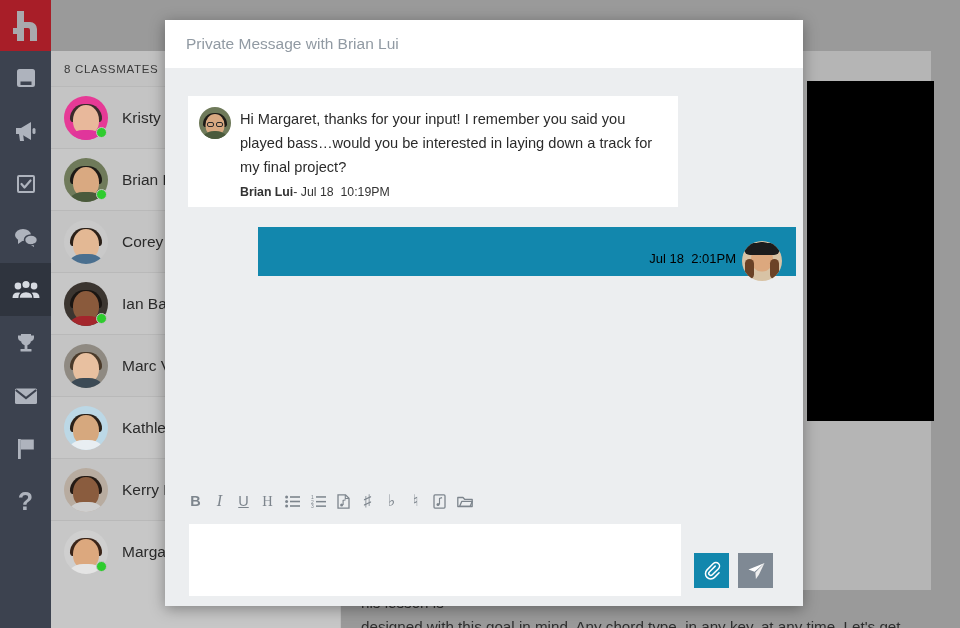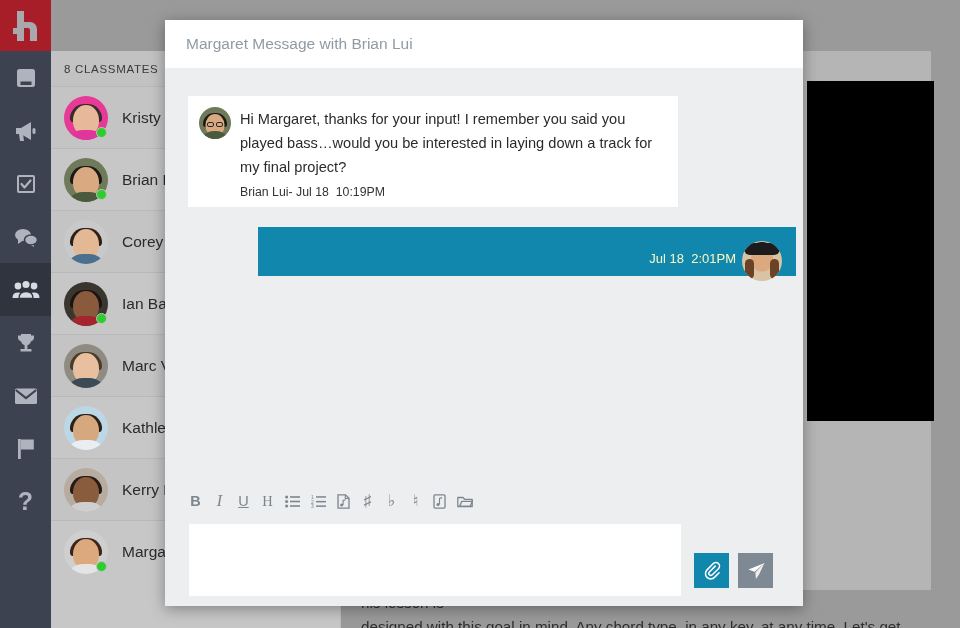--- a/index.html
+++ b/index.html
@@ -120,33 +120,33 @@
   .msg-in {
     position: relative; background: #ffffff; width: 490px;
     padding: 11px 14px 8px 52px; margin-top: 4px;
   }
   .msg-in .m-avatar {
     position: absolute; left: 11px; top: 11px; width: 32px; height: 32px;
     border-radius: 50%; overflow: hidden; background: #6f7a5a;
   }
   .msg-text { font-size: 14.6px; line-height: 24px; color: #2b2b2b; }
   .msg-meta { font-size: 12.3px; color: #333; margin-top: 6px; }
-  .msg-meta b { font-weight: normal; text-align: right; }
+  .msg-meta b { font-weight: bold; text-align: right; }
 
   .msg-out {
     position: relative; width: 538px; margin-left: 70px; margin-top: 20px;
     padding: 14px 60px 10px 16px;
   }
   .msg-out .m-avatar {
     position: absolute; right: 14px; top: 14px; width: 40px; height: 40px;
     border-radius: 50%; overflow: hidden; background: #d8c3a5;
   }
   .msg-out .msg-text { color: #ffffff; }
   .msg-out .msg-meta {
-    color: #fef9c3; text-align: right; margin-top: 10px; font-size: 13px;
+    color: #000000; text-align: right; margin-top: 10px; font-size: 13px;
     padding-right: 0;
   }
 
   
   .composer { position: absolute; left: 0; right: 0; bottom: 0; height: 120px; }
   .format-bar {
     display: flex; align-items: center; gap: 11px;
     padding: 0 0 0 24px; height: 30px; color: #8a939b;
   }
   .format-bar .fb {
@@ -360,21 +360,21 @@
               <div>his lesson is</div>
               <div>designed with this goal in mind. Any chord type, in any key, at any time. Let's get going!</div>
             </div>
         </div>
       </div>
     </div>
   </div>
 
   <div class="modal">
     <div class="modal-header">
-      <span class="modal-title">Margaret Message with Brian Lui</span>
+      <span class="modal-title">Private Message with Brian Lui</span>
     </div>
 
     <div class="modal-body">
 
       <div class="msg-in">
         <div class="m-avatar">
           <div style="position:absolute;left:50%;top:18%;transform:translateX(-50%);width:24px;height:14px;border-radius:12px 12px 3px 3px;background:#1d1a16;"></div>
           <div style="position:absolute;left:50%;top:55%;transform:translate(-50%,-50%);width:19px;height:22px;border-radius:50% 50% 45% 45%;background:#d9a981;"></div>
           <div style="position:absolute;left:50%;bottom:-6px;transform:translateX(-50%);width:30px;height:14px;border-radius:15px 15px 0 0;background:#4a5a3c;"></div>
           <div style="position:absolute;left:8px;top:15px;width:7px;height:5px;border:1.2px solid #2a2a2a;border-radius:2px;"></div>

